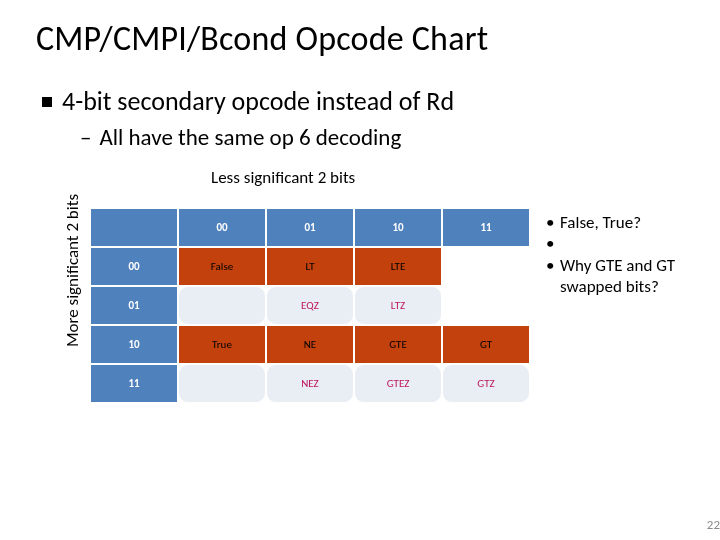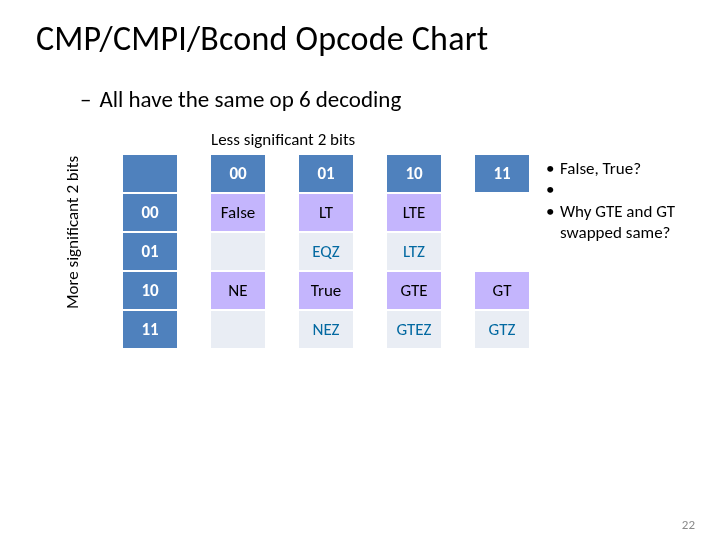--- a/index.html
+++ b/index.html
@@ -45,57 +45,57 @@
     margin-right: 8px;
   }
   .grid-area {
     position: relative;
     margin-left: 30px;
   }
   .top-label {
     font-size: 17px;
     text-align: left;
     margin-left: 145px;
-    margin-bottom: 4px;
+    margin-bottom: 20px;
   }
   .left-label {
     position: absolute;
     left: -4px;
     top: 180px;
     transform: rotate(-90deg);
     transform-origin: left top;
     font-size: 17px;
     white-space: nowrap;
   }
   .row {
     display: flex;
   }
   .cell {
-    width: 56px;
+    width: 88px;
     height: 39px;
     box-sizing: border-box;
     display: flex;
     align-items: center;
     justify-content: center;
-    font-size: 17px;
+    font-size: 11px;
     border: 1px solid #fff;
-    margin-left: 32px;
   }
   .hdr {
     background: #4f81bd;
     color: #fff;
     font-weight: 700;
   }
   .bodycell {
-    background: #c4b5fd;
+    background: #c2410c;
     color: #000;
   }
   .altcell {
     background: #e9edf4;
-    color: #0369a1;
+    color: #be185d;
+    border-radius: 10px;
   }
   .table-wrap {
     margin-left: 24px;
     display: inline-block;
   }
   .table-and-notes {
     display: flex;
     align-items: flex-start;
   }
   .notes {
@@ -106,33 +106,36 @@
   }
   .notes .nline {
     display: flex;
   }
   .notes .dot {
     width: 14px;
     flex: 0 0 14px;
   }
   .pagenum {
     position: absolute;
-    right: 25px;
+    right: 0;
     bottom: 8px;
     font-size: 13px;
     color: #8a8a8a;
   }
 </style>
 </head>
 <body>
 
 <div class="slide">
 
   <h1 class="title">CMP/CMPI/Bcond Opcode Chart</h1>
 
+  <div class="bullet-l1">
+    <span class="marker"></span><span>4-bit secondary opcode instead of Rd</span>
+  </div>
   <div class="bullet-l2">
     <span class="dash">–</span><span>All have the same op 6 decoding</span>
   </div>
 
   <div class="grid-area">
     <div class="top-label">Less significant 2 bits</div>
     <div class="left-label">More significant 2 bits</div>
 
     <div class="table-and-notes">
       <div class="table-wrap">
@@ -154,22 +157,22 @@
 
         <div class="row">
           <div class="cell hdr">01</div>
           <div class="cell altcell"></div>
           <div class="cell altcell">EQZ</div>
           <div class="cell altcell">LTZ</div>
         </div>
 
         <div class="row">
           <div class="cell hdr">10</div>
+          <div class="cell bodycell">True</div>
           <div class="cell bodycell">NE</div>
-          <div class="cell bodycell">True</div>
           <div class="cell bodycell">GTE</div>
           <div class="cell bodycell">GT</div>
         </div>
 
         <div class="row">
           <div class="cell hdr">11</div>
           <div class="cell altcell"></div>
           <div class="cell altcell">NEZ</div>
           <div class="cell altcell">GTEZ</div>
           <div class="cell altcell">GTZ</div>
@@ -183,21 +186,21 @@
           </div>
         <div class="nline">
             <span class="dot">•</span>
           </div>
         <div class="nline">
             <span class="dot">•</span>
             <span>Why GTE and GT</span>
           </div>
         <div class="nline">
             <span class="dot"></span>
-            <span>swapped same?</span>
+            <span>swapped bits?</span>
           </div>
       </div>
     </div>
 
   </div>
 
   <div class="pagenum">22</div>
 </div>
 
 </body></html>

